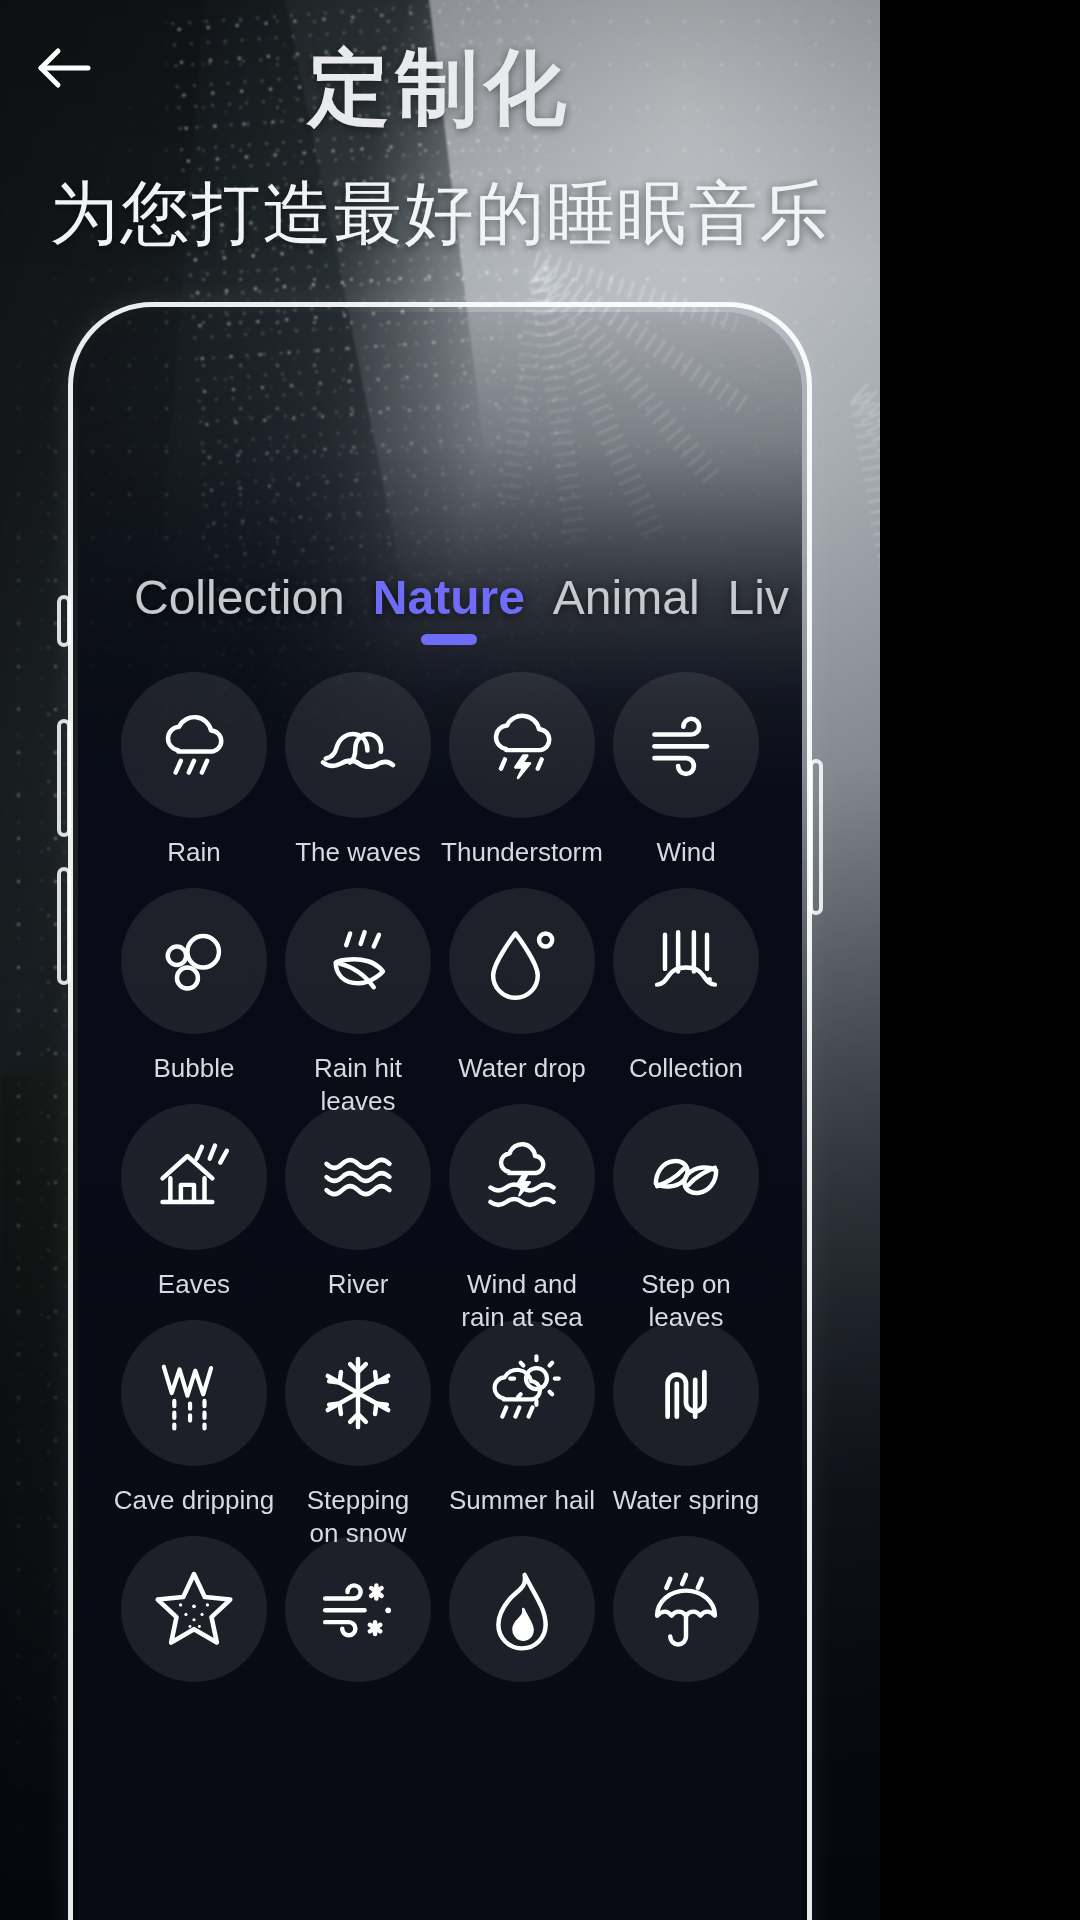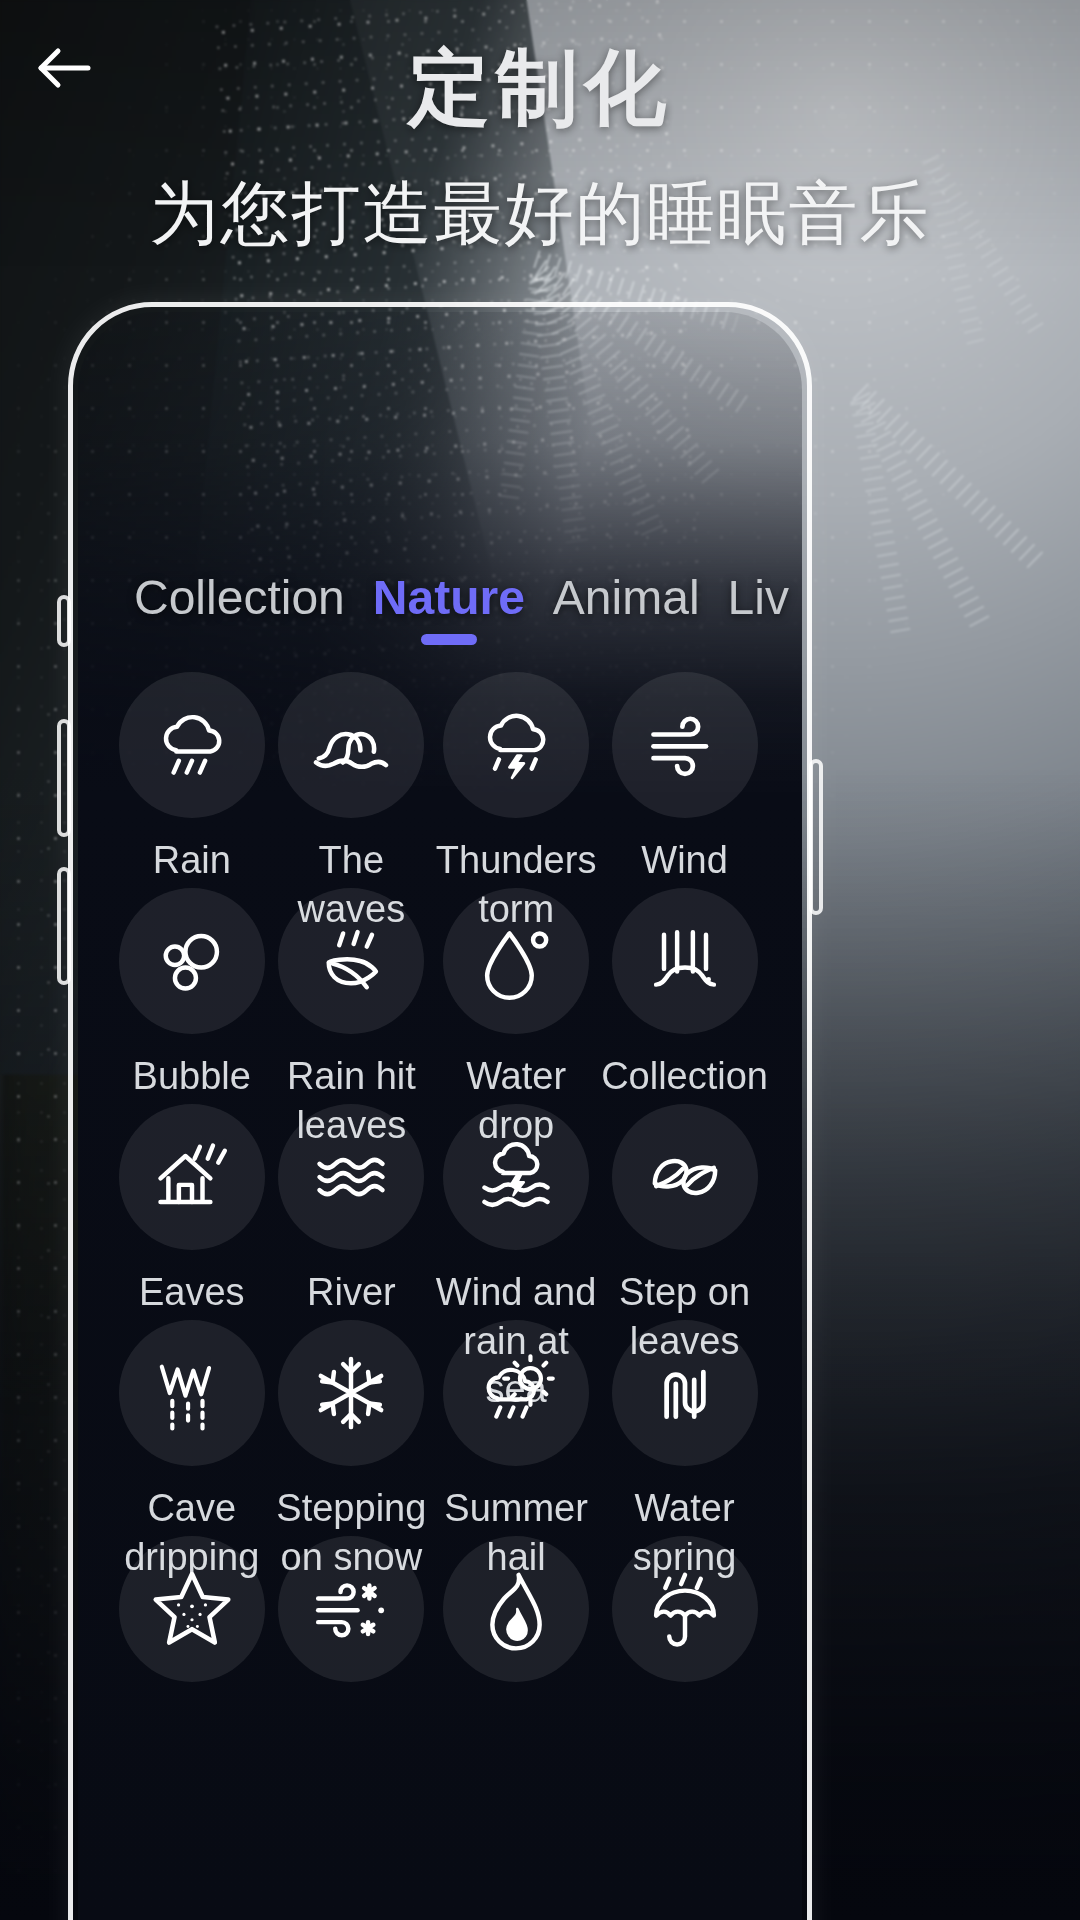--- a/index.html
+++ b/index.html
@@ -6,21 +6,21 @@
   html,body{ width:1080px; height:1920px; }
   body{
     background:#000;
     font-family:"Liberation Sans","DejaVu Sans",sans-serif;
     overflow:hidden;
   }
 
   
   .screen{
     position:relative;
-    width:1080px; height:1920px;
+    width:880px; height:1920px;
     background:#000;
     overflow:hidden;
   }
 
   
   .bg{
     position:absolute; inset:0;
     overflow:hidden;
   }
   
@@ -216,21 +216,21 @@
   .bubble{
     width:146px; height:146px;
     border-radius:50%;
     background:rgba(255,255,255,.085);
     display:flex; align-items:center; justify-content:center;
     flex:0 0 auto;
   }
   .bubble svg{ display:block; }
   .cell-label{
     margin-top:18px;
-    font-size:38px;
+    font-size:26px;
     line-height:1.28;
     color:#d6d9dd;
     text-align:center;
     max-width:170px;
     word-wrap:break-word;
   }
 </style>
 </head>
 <body>
 

